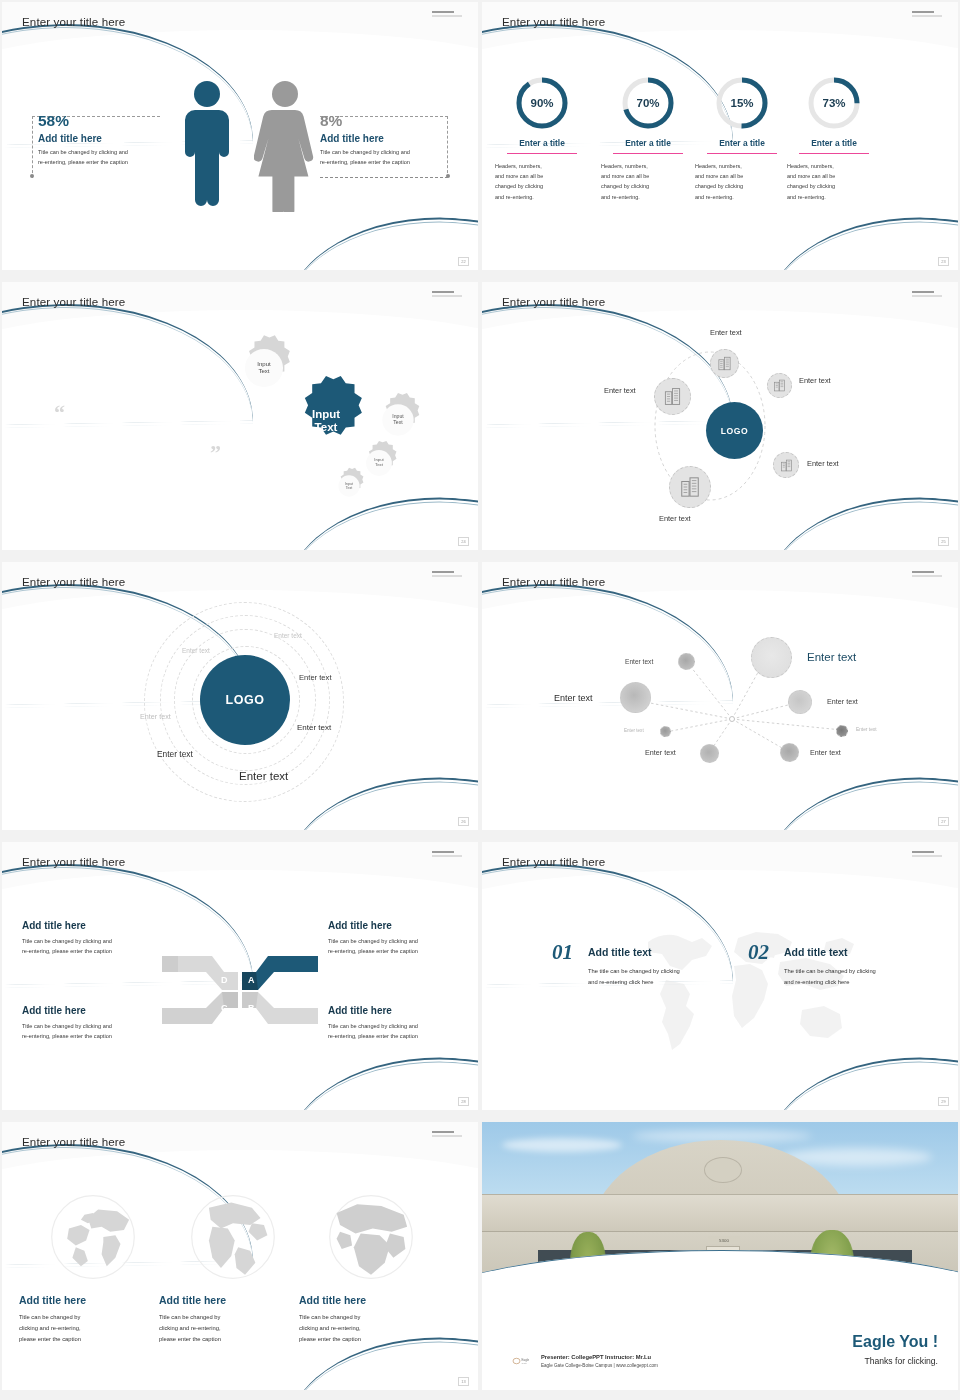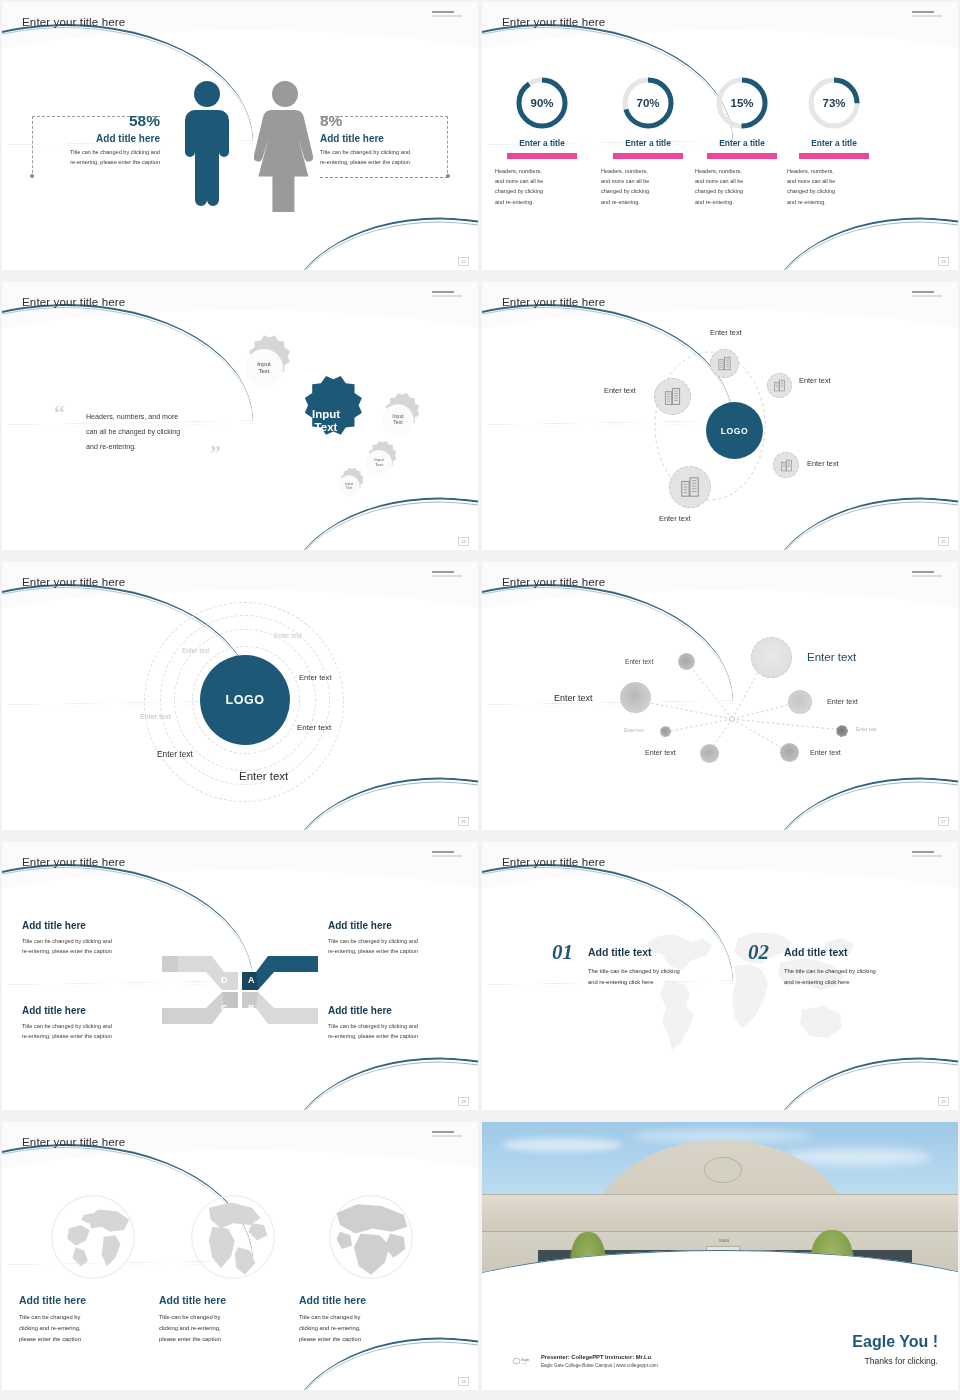--- a/index.html
+++ b/index.html
@@ -114,21 +114,21 @@
   
   .donut-col { position:absolute; width:104px; text-align:center; }
   .donut { position:relative; width:56px; height:56px; margin:0 auto; }
   .donut svg { display:block; }
   .donut .val {
     position:absolute; inset:0; display:flex; align-items:center; justify-content:center;
     font-size:11.5px; font-weight:bold; color:#1b3d52;
   }
   .donut-title {
     margin-top:7px; font-size:8.4px; font-weight:bold; color:#1d4f6d;
-    padding-bottom:5px; border-bottom:6px solid #ec4899; width:70px; margin-left:auto; margin-right:auto;
+    padding-bottom:5px; border-bottom:1px solid #ec4899; width:70px; margin-left:auto; margin-right:auto;
   }
   .donut-desc { margin-top:7px; font-size:5.5px; color:#3c3c3c; line-height:1.85; text-align:left; padding-left:5px;}
 
   
   .gear { position:absolute; }
   .gear .lbl {
     position:absolute; inset:0; display:flex; flex-direction:column;
     align-items:center; justify-content:center; line-height:1.15; text-align:center;
   }
   .quote-mark { position:absolute; font-size:22px; color:#d8d8d8; font-family:"Liberation Serif",serif; font-weight:bold; }
@@ -205,21 +205,21 @@
         <svg style="position:absolute;left:174px;top:78px;" width="62" height="132" viewBox="0 0 62 132">
           <circle cx="31" cy="14" r="13" fill="#1d5977"></circle>
           <path d="M31 30 h12 a10 10 0 0 1 10 10 v32 a5 5 0 0 1 -10 0 v-20 v68 a6 6 0 0 1 -12 0 v-42 v42 a6 6 0 0 1 -12 0 v-68 v20 a5 5 0 0 1 -10 0 v-32 a10 10 0 0 1 10 -10 z" fill="#1d5977"></path>
         </svg>
 
         <svg style="position:absolute;left:252px;top:78px;" width="62" height="132" viewBox="0 0 62 132">
           <circle cx="31" cy="14" r="13" fill="#9a9a9a"></circle>
           <path d="M31 30 h10 a9 9 0 0 1 8.6 6.4 L59 76 a4.5 4.5 0 0 1 -8.6 2.6 l-6 -20 l10 38 h-14 v34 a5.5 5.5 0 0 1 -11 0 v-34 v34 a5.5 5.5 0 0 1 -11 0 v-34 h-14 l10 -38 l-6 20 a4.5 4.5 0 0 1 -8.6 -2.6 l9.4 -39.6 a9 9 0 0 1 8.6 -6.4 z" fill="#9a9a9a"></path>
         </svg>
 
-        <div style="position:absolute; left:36px; top:110px; width:122px; text-align:right;">
+        <div style="position:absolute; left:36px; top:110px; width:122px; ">
           <div class="pct blue">58%</div>
           <div class="addtitle" style="margin-top:3px;">Add title here</div>
           <div class="capt" style="margin-top:4px;">Title can be changed by clicking and</div>
           <div class="capt">re-entering, please enter the caption</div>
         </div>
 
         <div style="position:absolute; right:36px; top:110px; width:122px; text-align:left;">
           <div class="pct grey">8%</div>
           <div class="addtitle" style="margin-top:3px;">Add title here</div>
           <div class="capt" style="margin-top:4px;">Title can be changed by clicking and</div>
@@ -327,25 +327,20 @@
       <div class="swoosh-br"></div>
       <div class="wm">
           <i class="a"></i>
           <i class="b"></i>
         </div>
       <div class="slide-title">Enter your title here</div>
 
       <div class="stage">
         <div class="quote-mark" style="left:52px; top:118px;">“</div>
         <div class="quote-mark" style="left:208px; top:158px;">”</div>
-        <div style="position:absolute; left:84px; top:128px; width:130px;">
-          <div style="font-size:7.1px;color:#3a3a3a;line-height:2.1;">Headers, numbers, and more</div>
-          <div style="font-size:7.1px;color:#3a3a3a;line-height:2.1;">can all be changed by clicking</div>
-          <div style="font-size:7.1px;color:#3a3a3a;line-height:2.1;">and re-entering.</div>
-        </div>
 
         <div class="gear" style="left:228px; top:52px; width:68px; height:68px;">
           <svg width="68" height="68" viewBox="0 0 100 100">
             <path fill="#d6d6d6" d="M50 2 l8 3 l8-3 l5 8 l9 1 l0 9 l8 5 l-3 8 l3 8 l-8 5 l0 9 l-9 1 l-5 8 l-8-3 l-8 3 l-5-8 l-9-1 l0-9 l-8-5 l3-8 l-3-8 l8-5 l0-9 l9-1 z"></path>
             <circle cx="50" cy="50" r="28" fill="#fbfbfb"></circle>
           </svg>
           <div class="lbl" style="font-size:6px;color:#444;">
             <span>Input</span>
             <span>Text</span>
           </div>

